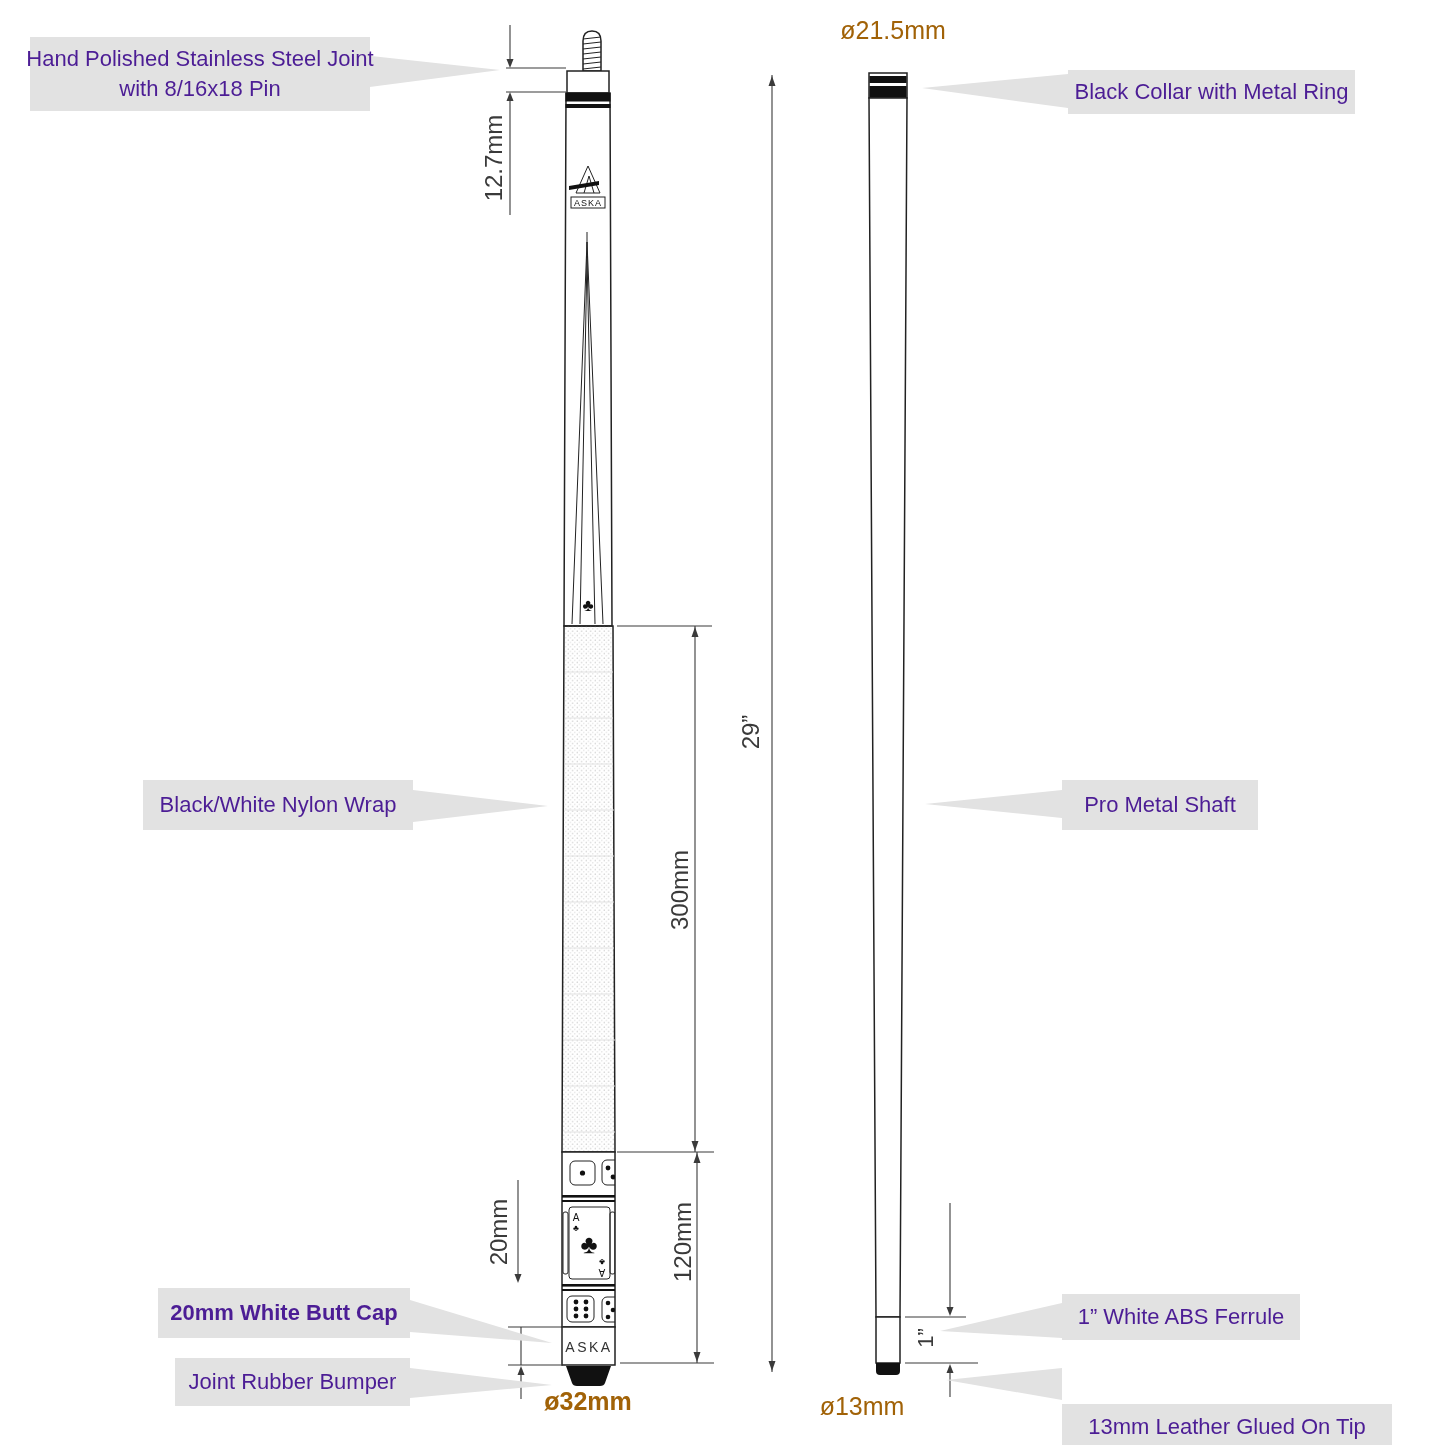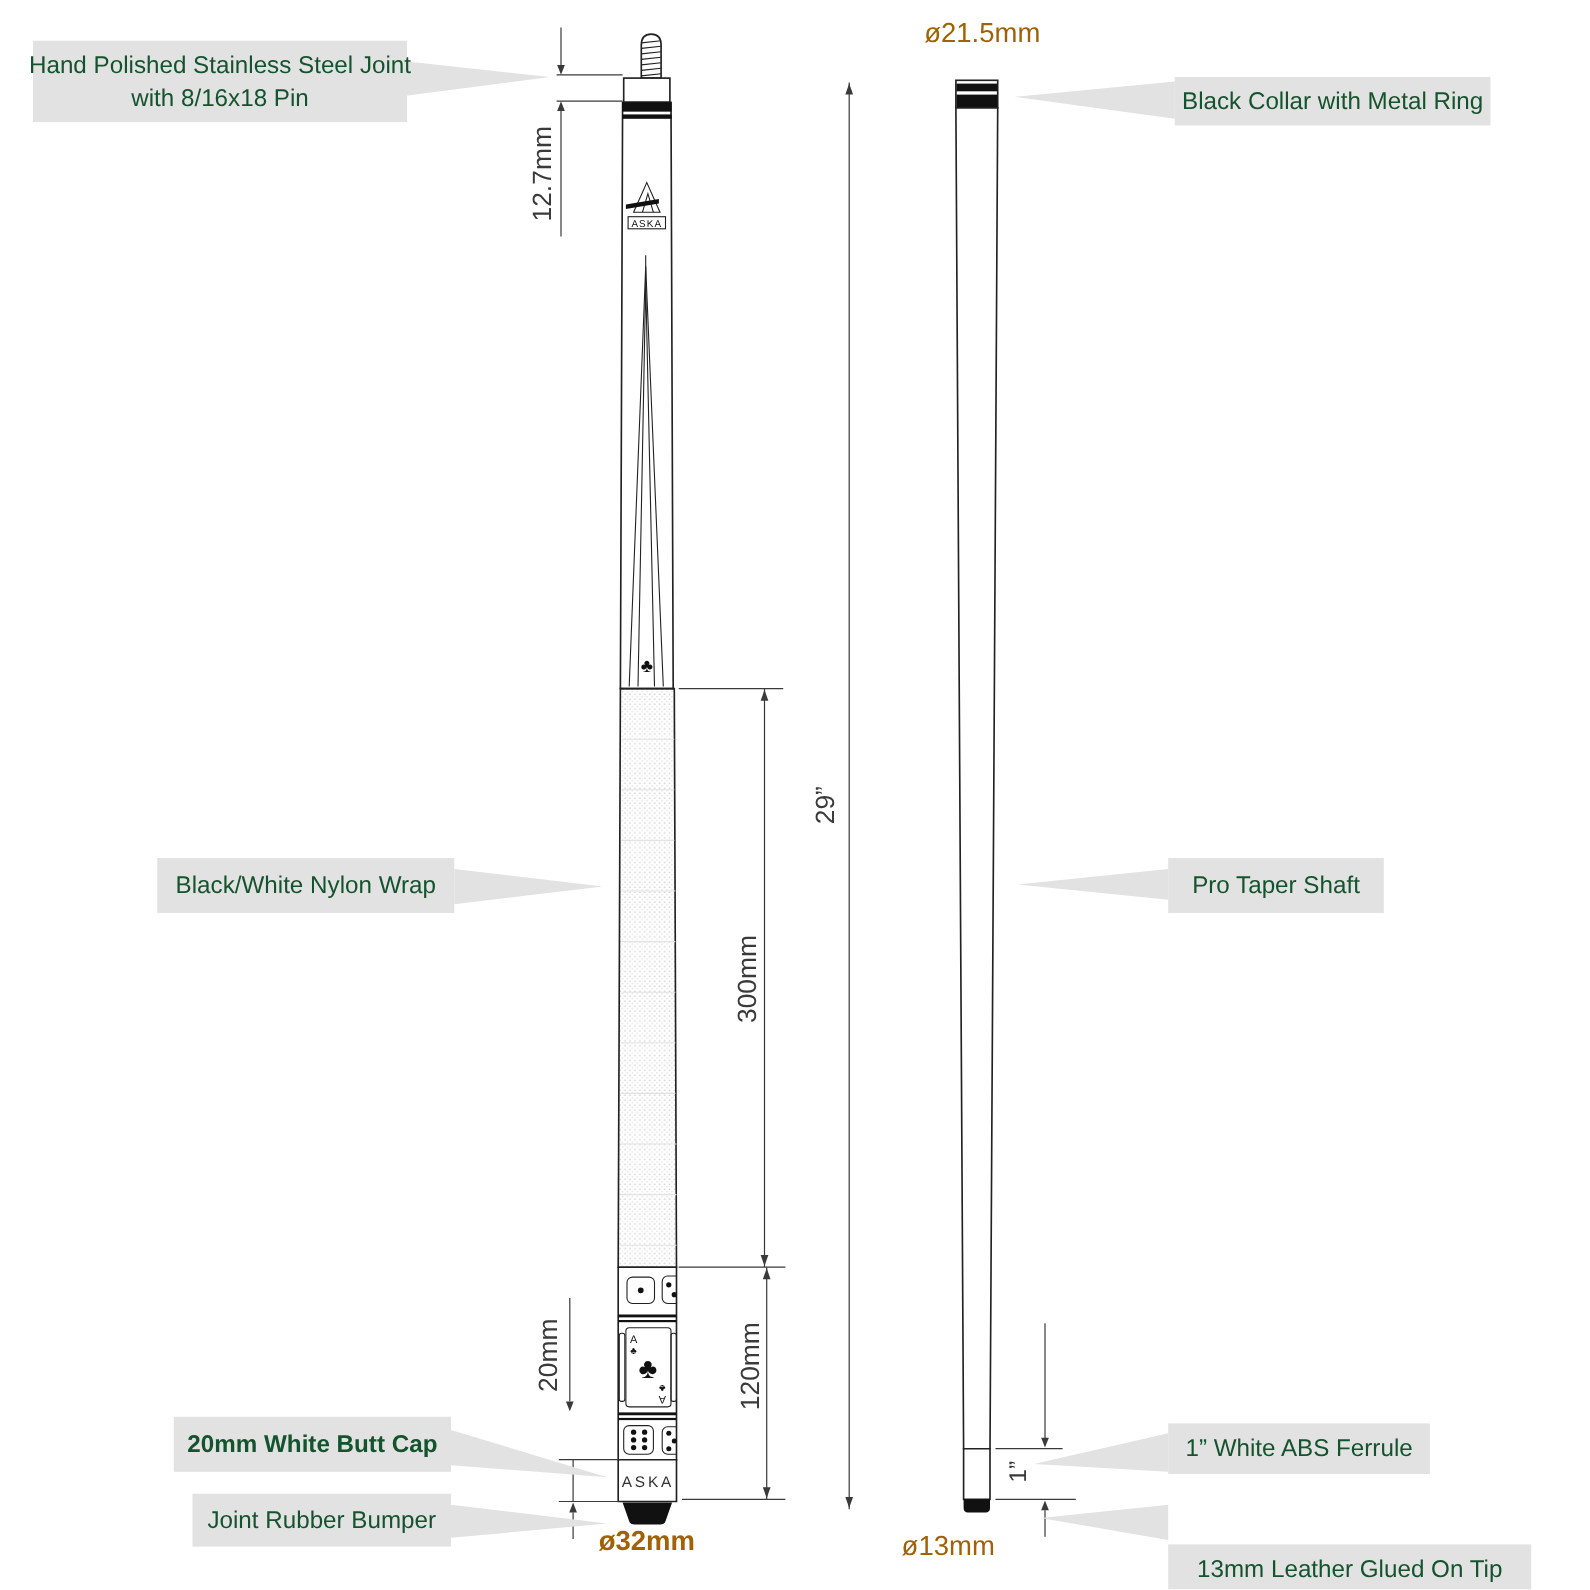--- a/index.html
+++ b/index.html
@@ -1,21 +1,21 @@
 <!DOCTYPE html>
 <html><head>
 <meta charset="utf-8">
 <style>
   html,body{margin:0;padding:0;background:#ffffff;}
   .canvas{position:relative;width:1445px;height:1445px;background:#fff;overflow:hidden;
           font-family:"Liberation Sans", sans-serif;color:#2f2f2f;}
   svg{position:absolute;left:0;top:0;}
   .label{position:absolute;background:#e2e2e2;display:flex;flex-direction:column;
          align-items:center;justify-content:center;font-size:22px;line-height:30px;
-         color:#14532d;text-align:center;white-space:nowrap;}
+         color:#4c1d95;text-align:center;white-space:nowrap;}
   .dim{position:absolute;transform:rotate(-90deg);transform-origin:center;
        font-size:24px;color:#3a3a3a;text-align:center;white-space:nowrap;}
   .dia{position:absolute;font-size:25px;color:#a16207;text-align:center;white-space:nowrap;}
   .cue-line{stroke:#222;stroke-width:1.5;fill:#fff;}
   .thin{stroke:#222;stroke-width:1;fill:none;}
   .dimline{stroke:#3a3a3a;stroke-width:1.1;fill:none;}
   .arrow{fill:#3a3a3a;stroke:none;}
   .pointer{fill:#e2e2e2;stroke:none;}
   .inkfill{fill:#111;stroke:none;}
 </style>
@@ -191,21 +191,21 @@
   <span>Hand Polished Stainless Steel Joint</span>
   <span>with 8/16x18 Pin</span>
 </div>
 <div class="label" style="left:143px;top:780px;width:270px;height:50px;">
   <span>Black/White Nylon Wrap</span>
 </div>
 <div class="label" style="left:1068px;top:70px;width:287px;height:44px;">
   <span>Black Collar with Metal Ring</span>
 </div>
 <div class="label" style="left:1062px;top:780px;width:196px;height:50px;">
-  <span>Pro Taper Shaft</span>
+  <span>Pro Metal Shaft</span>
 </div>
 <div class="label" style="left:158px;top:1288px;width:252px;height:50px;font-weight:bold;">
   <span>20mm White Butt Cap</span>
 </div>
 <div class="label" style="left:175px;top:1358px;width:235px;height:48px;">
   <span>Joint Rubber Bumper</span>
 </div>
 <div class="label" style="left:1062px;top:1294px;width:238px;height:46px;text-align:right;">
   <span>1”  White ABS Ferrule</span>
 </div>

